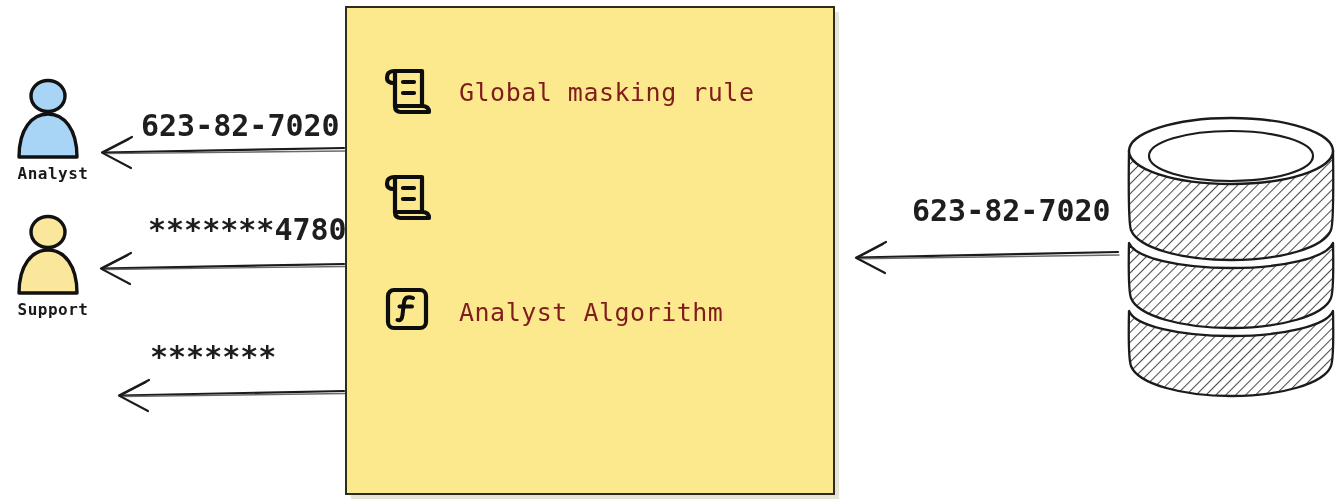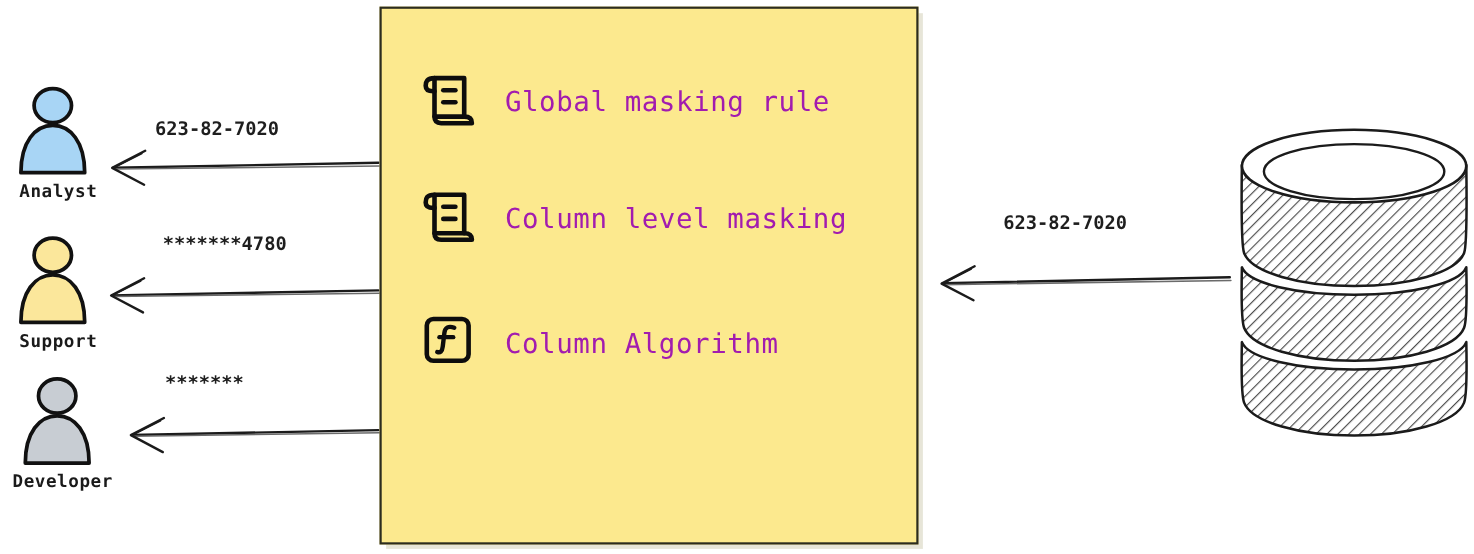--- a/index.html
+++ b/index.html
@@ -46,21 +46,21 @@
   }
 
   #actor-analyst   { left: -2px;  top: 76px; }
   #actor-support   { left: -2px;  top: 212px; }
   #actor-developer { left: 2px;   top: 340px; }
 
   
   .arrow-label {
     position: absolute;
     font-family: "DejaVu Sans Mono", "Liberation Mono", monospace;
-    font-size: 17px;
+    font-size: 30px;
     font-weight: 700;
     color: #1e1e1e;
     white-space: nowrap;
     letter-spacing: 0px;
   }
   #label-analyst   { left: 141px; top: 108px; }
   #label-support   { left: 148px; top: 212px; }
   #label-developer { left: 150px; top: 339px; }
   #label-db        { left: 912px; top: 193px; }
 
@@ -87,21 +87,21 @@
   .policy-item .glyph {
     width: 52px;
     height: 54px;
     flex: 0 0 52px;
     display: block;
   }
   .policy-item .policy-text {
     font-family: "DejaVu Sans Mono", "Liberation Mono", monospace;
     font-size: 25px;
     font-weight: 500;
-    color: #a21caf;
+    color: #7f1d1d;
     white-space: nowrap;
     letter-spacing: 0.5px;
   }
   #policy-0 { top: 54px; }
   #policy-1 { top: 160px; }
   #policy-2 { top: 274px; }
   #policy-3 { top: 376px; }
 
   
   .database {
@@ -169,27 +169,20 @@
   </div>
 
   <div class="actor" id="actor-support">
     <svg class="figure" viewBox="0 0 110 92" xmlns="http://www.w3.org/2000/svg">
       <ellipse cx="50" cy="20" rx="17" ry="15.5" fill="#fbe79b" stroke="#111111" stroke-width="3.4"></ellipse>
       <path d="M21 81 C 21 53, 34 38, 50 38 C 66 38, 79 53, 79 81 Z" fill="#fbe79b" stroke="#111111" stroke-width="3.4" stroke-linejoin="round"></path>
     </svg>
     <div class="actor-label">Support</div>
   </div>
 
-  <div class="actor" id="actor-developer">
-    <svg class="figure" viewBox="0 0 110 92" xmlns="http://www.w3.org/2000/svg">
-      <ellipse cx="50" cy="20" rx="17" ry="15.5" fill="#c8cdd3" stroke="#111111" stroke-width="3.4"></ellipse>
-      <path d="M21 81 C 21 53, 34 38, 50 38 C 66 38, 79 53, 79 81 Z" fill="#c8cdd3" stroke="#111111" stroke-width="3.4" stroke-linejoin="round"></path>
-    </svg>
-    <div class="actor-label">Developer</div>
-  </div>
 
   <div class="arrow-label" id="label-analyst">623-82-7020</div>
   <div class="arrow-label" id="label-support">*******4780</div>
   <div class="arrow-label" id="label-developer">*******</div>
   <div class="arrow-label" id="label-db">623-82-7020</div>
 
   <div class="policy-panel">
 
     <div class="policy-item" id="policy-0">
       <svg class="glyph" viewBox="0 0 52 54" xmlns="http://www.w3.org/2000/svg">
@@ -207,30 +200,29 @@
     <div class="policy-item" id="policy-1">
       <svg class="glyph" viewBox="0 0 52 54" xmlns="http://www.w3.org/2000/svg">
         <g fill="none" stroke="#0d0d0d" stroke-width="4.2" stroke-linecap="round" stroke-linejoin="round">
           <path d="M14 6 L 41 6 L 41 41 L 14 41 Z"></path>
           <path d="M14 6 C 7 6, 6 9.5, 6 13 C 6 16.5, 8.5 18, 13 18 L 14 18"></path>
           <path d="M41 41 C 47 41, 48 44, 48 47 L 20 47 C 16 47, 14 45, 14 41"></path>
           <path d="M22 17 L 33 17"></path>
           <path d="M22 28 L 33 28"></path>
         </g>
       </svg>
-      <div class="policy-text">Column level masking</div>
     </div>
 
     <div class="policy-item" id="policy-2">
       <svg class="glyph" viewBox="0 0 52 54" xmlns="http://www.w3.org/2000/svg">
         <rect x="7" y="5" width="38" height="38" rx="6" ry="6" fill="none" stroke="#0d0d0d" stroke-width="4.2"></rect>
         <path d="M32 13 C 27 11, 23.5 12.5, 23 17.5 L 21.5 30 C 21 34.5, 19 36, 16.5 35" fill="none" stroke="#0d0d0d" stroke-width="4" stroke-linecap="round"></path>
         <path d="M18.5 21.5 L 31 21.5" fill="none" stroke="#0d0d0d" stroke-width="4" stroke-linecap="round"></path>
       </svg>
-      <div class="policy-text">Column Algorithm</div>
+      <div class="policy-text">Analyst Algorithm</div>
     </div>
 
 
   </div>
 
   <svg class="database" viewBox="0 0 218 290" xmlns="http://www.w3.org/2000/svg">
     <defs>
       <pattern id="hatch" width="7" height="7" patternTransform="rotate(45)" patternUnits="userSpaceOnUse">
         <rect width="7" height="7" fill="#ffffff"></rect>
         <line x1="0" y1="0" x2="0" y2="7" stroke="#4d4d4d" stroke-width="2.1"></line>

